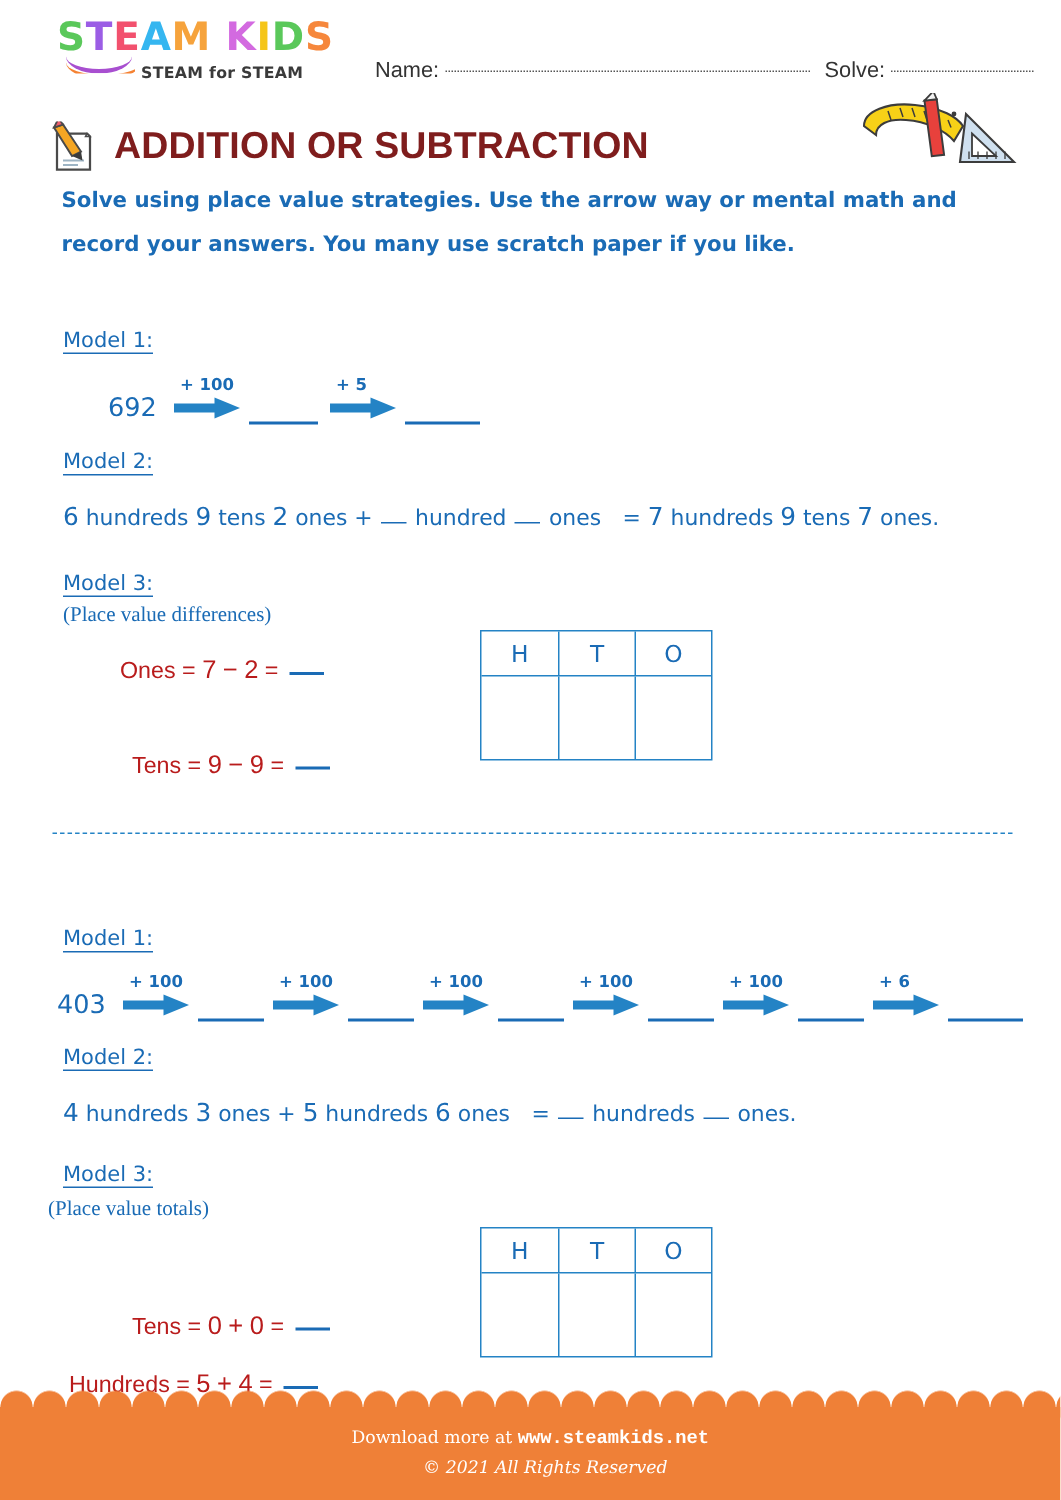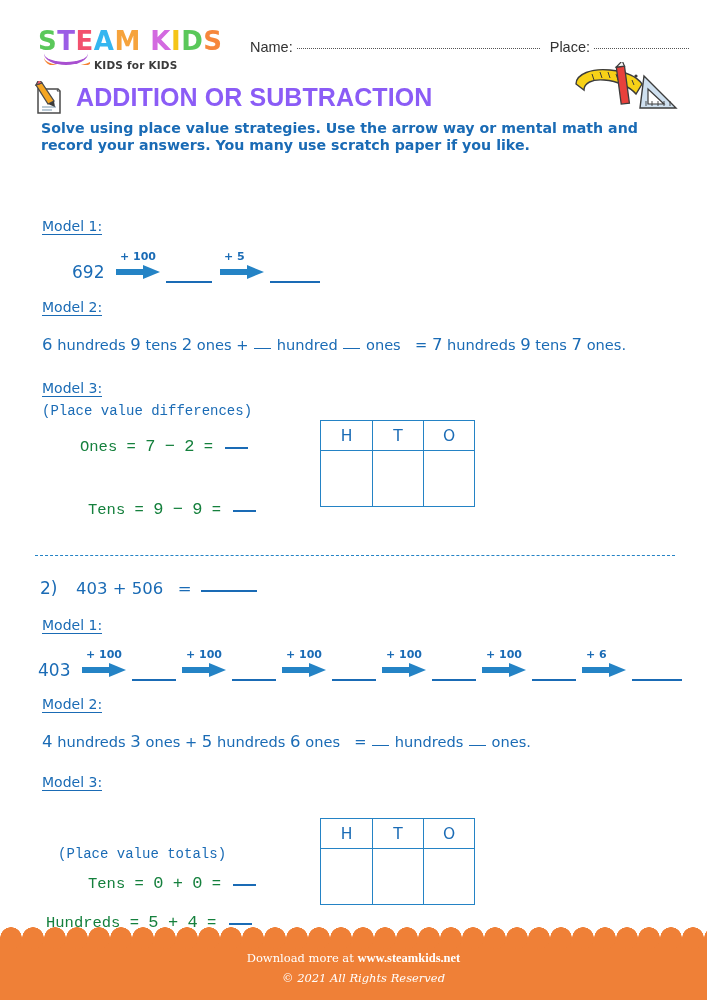--- a/index.html
+++ b/index.html
@@ -11,21 +11,21 @@
   }
   #page {
     position: relative;
     width: 707px; height: 1000px;
     background: #ffffff;
   }
 
   
   .header { position: absolute; left: 0; top: 0; width: 707px; height: 76px; }
 
-  .logo { position: absolute; left: 38px; top: 28px; width: 180px; height: 46px; }
+  .logo { position: absolute; left: 38px; top: 12px; width: 180px; height: 46px; }
   .logo-word {
     font-family: "DejaVu Sans", sans-serif;
     font-weight: bold;
     font-size: 26px;
     letter-spacing: 0.5px;
     line-height: 27px;
     white-space: nowrap;
   }
   .logo-word span { display: inline-block; }
   .logo-swoosh {
@@ -68,32 +68,32 @@
   .tools { position: absolute; left: 570px; top: 62px; width: 112px; height: 52px; }
 
   
   .title-row { position: absolute; left: 30px; top: 80px; height: 38px; }
   .title-icon { position: absolute; left: 0; top: 1px; width: 38px; height: 36px; }
   .title-text {
     position: absolute; left: 46px; top: 3px;
     font-family: "Liberation Sans", sans-serif;
     font-weight: bold;
     font-size: 25px;
-    color: #8b5cf6;
+    color: #7f1d1d;
     letter-spacing: 0.1px;
     white-space: nowrap;
   }
 
   
   .instructions {
     position: absolute; left: 41px; top: 120px; width: 645px;
     font-family: "DejaVu Sans", sans-serif;
     font-weight: bold;
     font-size: 14.2px;
-    line-height: 17px;
+    line-height: 29px;
     color: #1a6bb5;
   }
   .prob {
     position: absolute;
     font-family: "DejaVu Sans", sans-serif;
     color: #1a6bb5;
   }
 
   .q-line {
     font-size: 16.5px;
@@ -110,42 +110,42 @@
   .model-label {
     font-size: 14px;
     color: #1a6bb5;
     border-bottom: 1.3px solid #1a6bb5;
     display: inline-block;
     line-height: 16px;
     padding-bottom: 0px;
     font-family: "DejaVu Sans", sans-serif;
   }
 
-  .pv-caption { font-size: 14px; font-family: Liberation Mono, monospace; color:#1a6bb5; }
+  .pv-caption { font-size: 14px; font-family: Liberation Serif, serif; color:#1a6bb5; }
 
   .sentence {
     font-size: 14.6px;
     white-space: nowrap;
     font-family: "DejaVu Sans", sans-serif;
     color: #1a6bb5;
   }
   .sentence .big { font-size: 16.5px; }
   .u-blank {
     display: inline-block;
     border-bottom: 1.6px solid #1a6bb5;
     width: 17px; height: 1px;
     vertical-align: 1px;
     margin: 0 1px;
   }
 
   .pv-row {
     font-size: 15.5px;
     white-space: nowrap;
-    font-family: Liberation Mono, monospace;
-    color: #15803d;
+    font-family: Liberation Sans, sans-serif;
+    color: #b91c1c;
   }
   .pv-row .op { font-size: 17px; }
   .pv-blank {
     display: inline-block;
     border-bottom: 2px solid #1a6bb5;
     width: 23px; height: 1px;
     vertical-align: 2px;
     margin-left: 3px;
   }
 
@@ -218,43 +218,43 @@
       radial-gradient(circle at 11px 11px, #ef8037 10.5px, rgba(239,128,55,0) 11px);
     background-size: 22px 22px;
     background-repeat: repeat-x;
   }
   .footer-line1 {
     position: absolute; left: 0; top: 13px; width: 707px;
     text-align: center; color: #ffffff;
     font-family: "DejaVu Serif", serif;
     font-size: 11.5px;
   }
-  .footer-line1 .url { font-family: Liberation Serif, serif; font-weight: bold; font-size: 12.5px; }
+  .footer-line1 .url { font-family: Liberation Mono, monospace; font-weight: bold; font-size: 12.5px; }
   .footer-line2 {
     position: absolute; left: 0; top: 33px; width: 707px;
     text-align: center; color: #ffffff;
     font-family: "DejaVu Serif", serif;
     font-size: 11.5px; font-style: italic; padding-left: 20px;
   }
 </style>
 </head>
 <body>
 
 <div id="page">
 
   <div class="header">
 
     <div class="logo">
       <div class="logo-word" id="logo-word"><span style="color: rgb(90, 200, 90);">S</span><span style="color: rgb(155, 93, 229);">T</span><span style="color: rgb(242, 81, 110);">E</span><span style="color: rgb(53, 182, 240);">A</span><span style="color: rgb(246, 163, 60);">M</span><span style="color: rgb(255, 255, 255);">&nbsp;</span><span style="color: rgb(211, 106, 224);">K</span><span style="color: rgb(245, 197, 24);">I</span><span style="color: rgb(90, 200, 90);">D</span><span style="color: rgb(246, 135, 60);">S</span></div>
       <div class="logo-swoosh"></div>
-      <div class="logo-sub">KIDS for KIDS</div>
+      <div class="logo-sub">STEAM for STEAM</div>
     </div>
 
     <div class="name-date">
-      <span class="nd-label">Name:</span><span class="nd-rule rule-name"></span><span class="nd-date-wrap"><span class="nd-label">Place:</span><span class="nd-rule rule-date"></span></span>
+      <span class="nd-label">Name:</span><span class="nd-rule rule-name"></span><span class="nd-date-wrap"><span class="nd-label">Solve:</span><span class="nd-rule rule-date"></span></span>
     </div>
 
     <div class="tools">
       <svg width="112" height="52" viewBox="0 0 112 52">
         <path d="M6 22 C6 12, 22 6, 40 8 C58 10, 68 16, 72 22 L66 32 C60 25, 48 19, 34 18 C22 17, 14 21, 14 28 Z" fill="#f7d117" stroke="#3c3c3c" stroke-width="1.4"></path>
         <g stroke="#3c3c3c" stroke-width="1">
           <line x1="22" y1="12" x2="24" y2="18"></line>
           <line x1="30" y1="10" x2="32" y2="16"></line>
           <line x1="38" y1="10" x2="40" y2="16"></line>
           <line x1="46" y1="12" x2="48" y2="18"></line>
@@ -377,28 +377,20 @@
     </div>
     <div class="hto-body">
       <div class="hto-cell"></div>
       <div class="hto-cell"></div>
       <div class="hto-cell"></div>
     </div>
   </div>
 
   <div class="divider"></div>
 
-  <div class="prob q-line" style="left:40px; top:578px;">
-    <span class="num">2)</span>
-    <span style="display:inline-block;width:8px"></span>
-    <span>403  +  506</span>
-    <span style="display:inline-block;width:4px"></span>
-    <span>=</span>
-    <span class="blank-ul" style="width:56px;margin-left:4px"></span>
-  </div>
 
   <div class="prob" style="left:42px; top:615px;">
     <span class="model-label">Model 1:</span>
   </div>
 
   <div class="arrow-chain" style="left:38px; top:646px; width:650px;">
     <span class="chain-start">403</span>
 
     <div class="arrow-unit" style="left:44px;">
       <span class="arrow-label">+ 100</span>
@@ -473,21 +465,21 @@
     <span>=</span>
     <span class="u-blank"></span>
     <span>hundreds</span>
     <span class="u-blank"></span>
     <span>ones.</span>
   </div>
 
   <div class="prob" style="left:42px; top:772px;">
     <span class="model-label">Model 3:</span>
   </div>
-  <div class="prob pv-caption" style="left:58px; top:799px;margin-top:47px;">(Place value totals)</div>
+  <div class="prob pv-caption" style="left:32px; top:799px;">(Place value totals)</div>
 
   <div class="prob pv-row" style="left:88px; top:874px;">
     <span>Tens</span>
     <span>=</span>
     <span class="op">0</span>
     <span class="op">+</span>
     <span class="op">0</span>
     <span>=</span>
     <span class="pv-blank"></span>
   </div>

